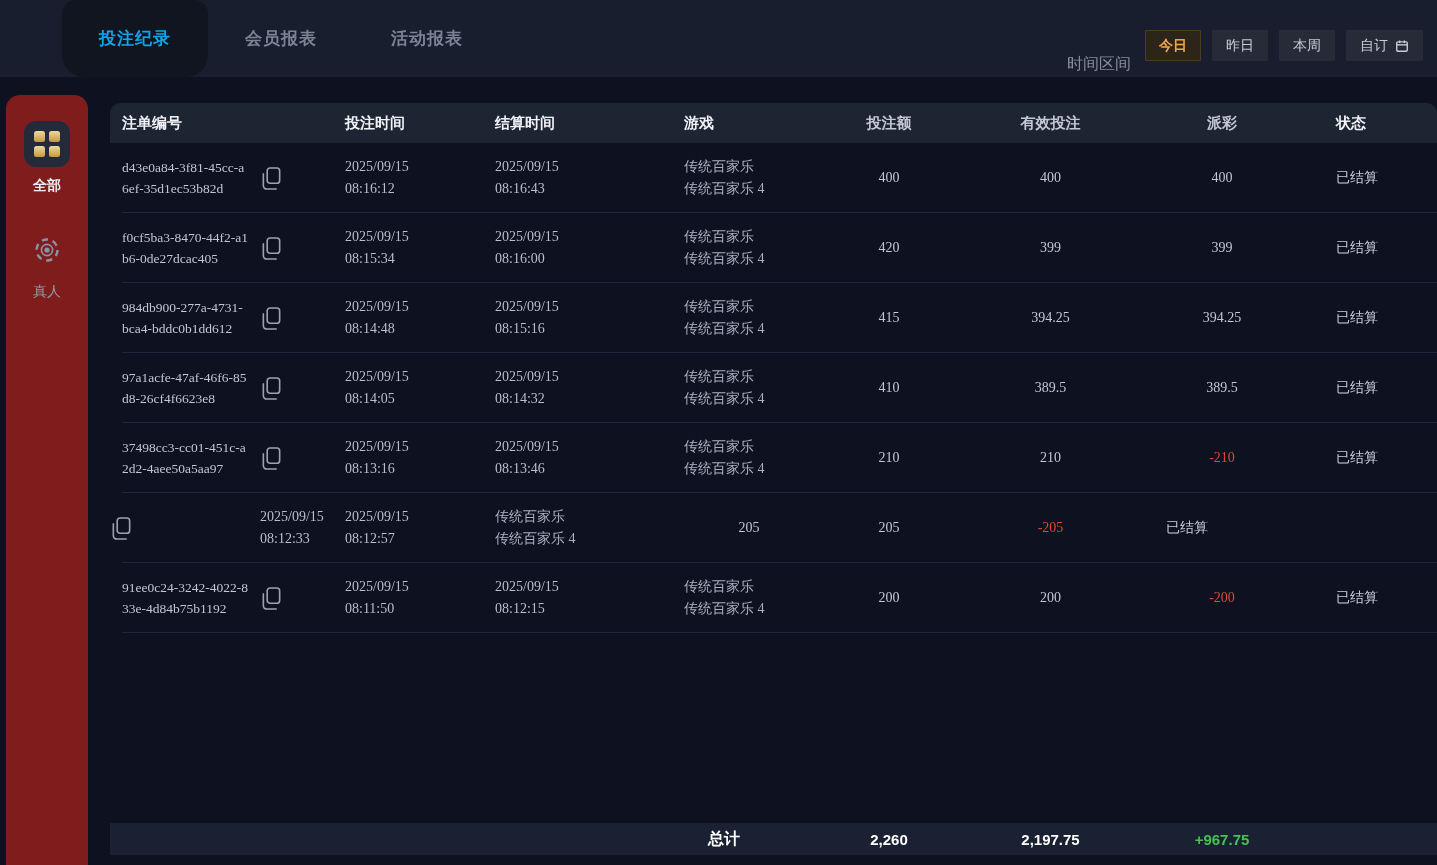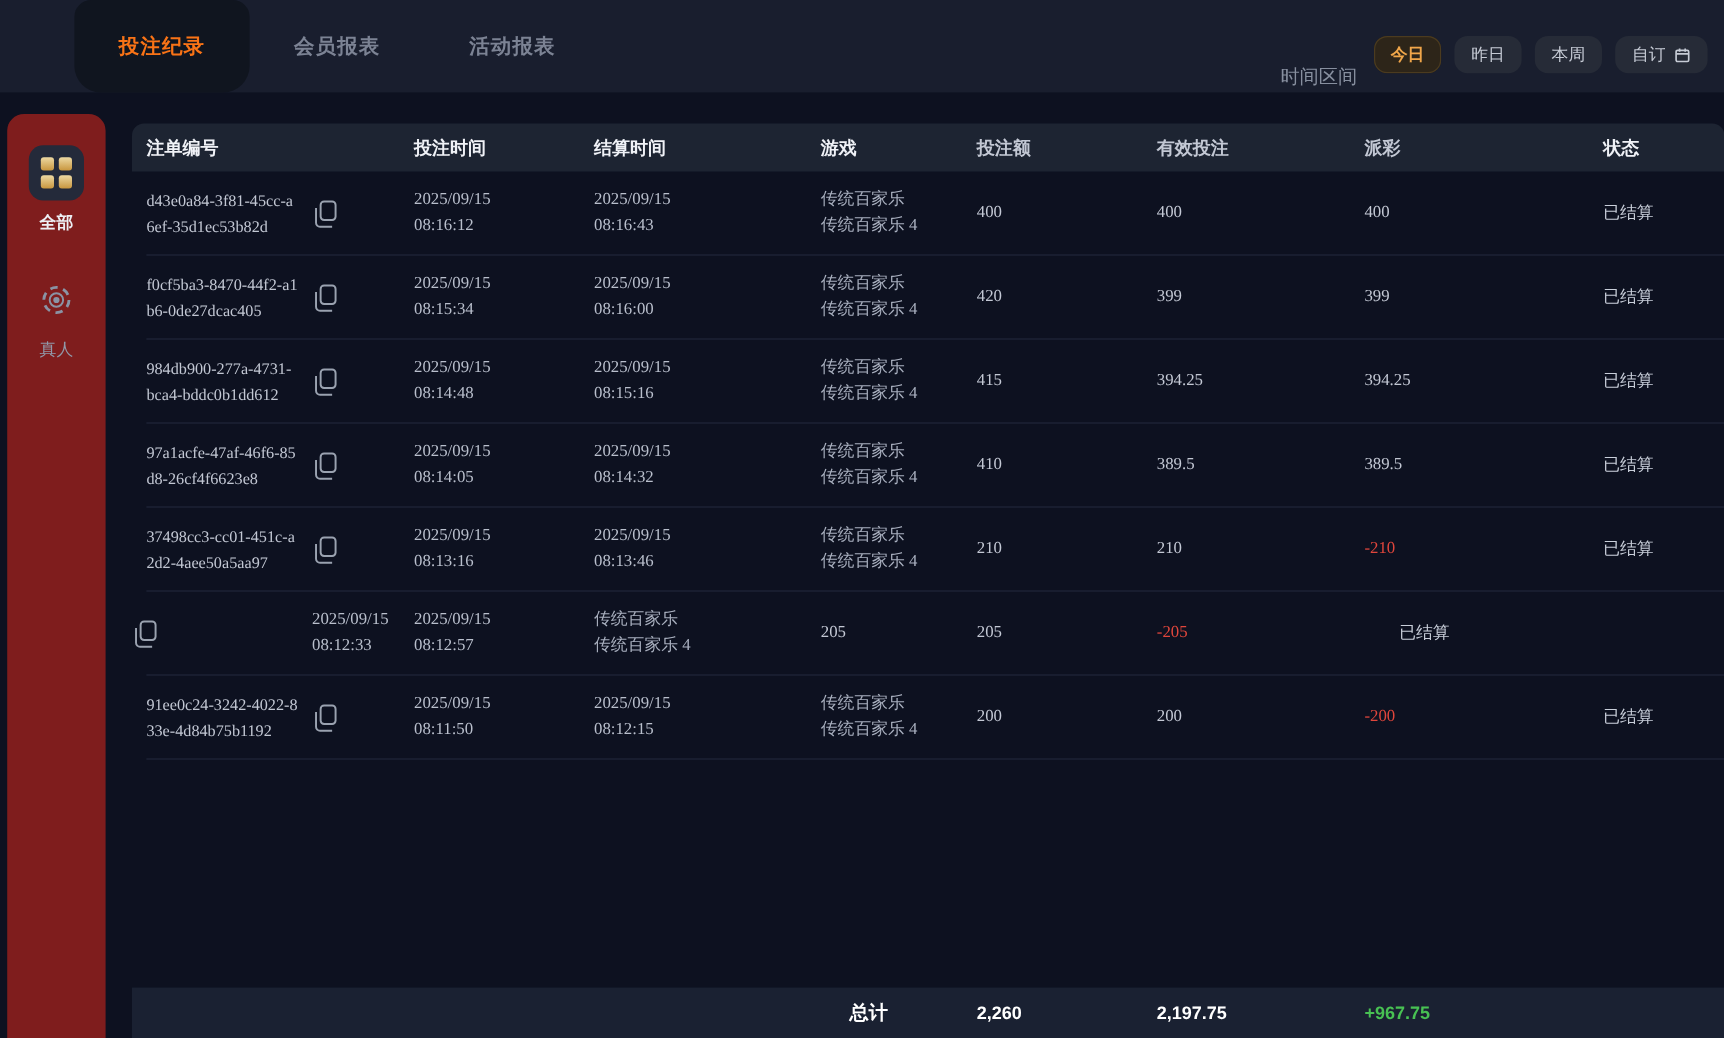--- a/index.html
+++ b/index.html
@@ -20,30 +20,30 @@
     position: absolute; top:0; left:0; right:0; height:77px;
     background:#191e2e;
   }
   .tabs { display:flex; margin-left:62px; height:77px; }
   .tab {
     display:flex; align-items:center; padding:0 37px;
     font-size:17px; font-weight:700; color:#7c8394; cursor:pointer;
     letter-spacing:1px;
   }
   .tab.active {
-    background:#10151f; color:#f97316;
+    background:#10151f; color:#0ea5e9;
     border-radius:14px 14px 22px 22px;
   }
   .time-filter {
     position:absolute; right:14px; top:16px;
     display:flex; align-items:center; gap:11px;
   }
   .tf-label { font-size:16px; color:#878f9f; margin-right:3px;margin-top:38px; }
   .tf-btn {
-    height:31px; padding:0 14px; border-radius:11px;
+    height:31px; padding:0 14px; border-radius:1px;
     background:#262b37; color:#c6cbd5; font-size:14px;
     display:flex; align-items:center; gap:7px; border:none; cursor:pointer;
     font-family:"Liberation Sans",sans-serif;
   }
   .tf-btn.active {
     background:#2d2519; color:#f0a64a; font-weight:700;
     box-shadow: inset 0 0 0 1px #4b3b1f;
   }
   .cal-icon { display:inline-flex; }
 
@@ -66,21 +66,21 @@
   .chip-wrap { height:46px; display:flex; align-items:center; justify-content:center; }
 
   
   .table { position:absolute; left:110px; top:103px; right:0; }
   .thead {
     display:grid; grid-template-columns:var(--cols);
     background:#1d2432; border-radius:10px 10px 0 0; height:40px;
     align-items:center; color:#f0f2f7; font-weight:700; font-size:15px;
   }
   .c1 { padding-left:12px; }
-  .num { text-align:left; }
+  .num { text-align:center; }
   .statush, .status { padding-left:29px; }
 
   .trow {
     display:grid; grid-template-columns:var(--cols); height:70px;
     align-items:center; position:relative; font-size:14px; color:#b9bfcc;font-family:Liberation Serif, serif;
   }
   .trow::after {
     content:""; position:absolute; left:12px; right:0; bottom:0;
     height:1px; background:#20273a;
   }
@@ -91,21 +91,21 @@
   .copy-cell { display:flex; align-items:center; }
   .copy-btn { display:inline-flex; cursor:pointer; }
   .tcell div { line-height:22px; }
   .game { color:#a9b0bf; }
   .num { color:#c3c8d4; }
   .num.neg { color:#e0463c; }
   .status { color:#c9cfda; }
 
   
   .tfoot {
-    position:absolute; left:110px; right:0; top:823px; height:42px;
+    position:absolute; left:110px; right:0; top:823px; height:32px;
     background:#1a2132; display:grid; grid-template-columns:var(--cols);
     align-items:center;
   }
   .tfoot .flabel { grid-column:5; font-size:16px; font-weight:700; color:#ffffff; padding-left:24px; }
   .tfoot .num { font-weight:700; color:#ffffff; font-size:15px; }
   .tfoot .num.pos { color:#48c153; }
 </style>
 </head>
 <body>
 

